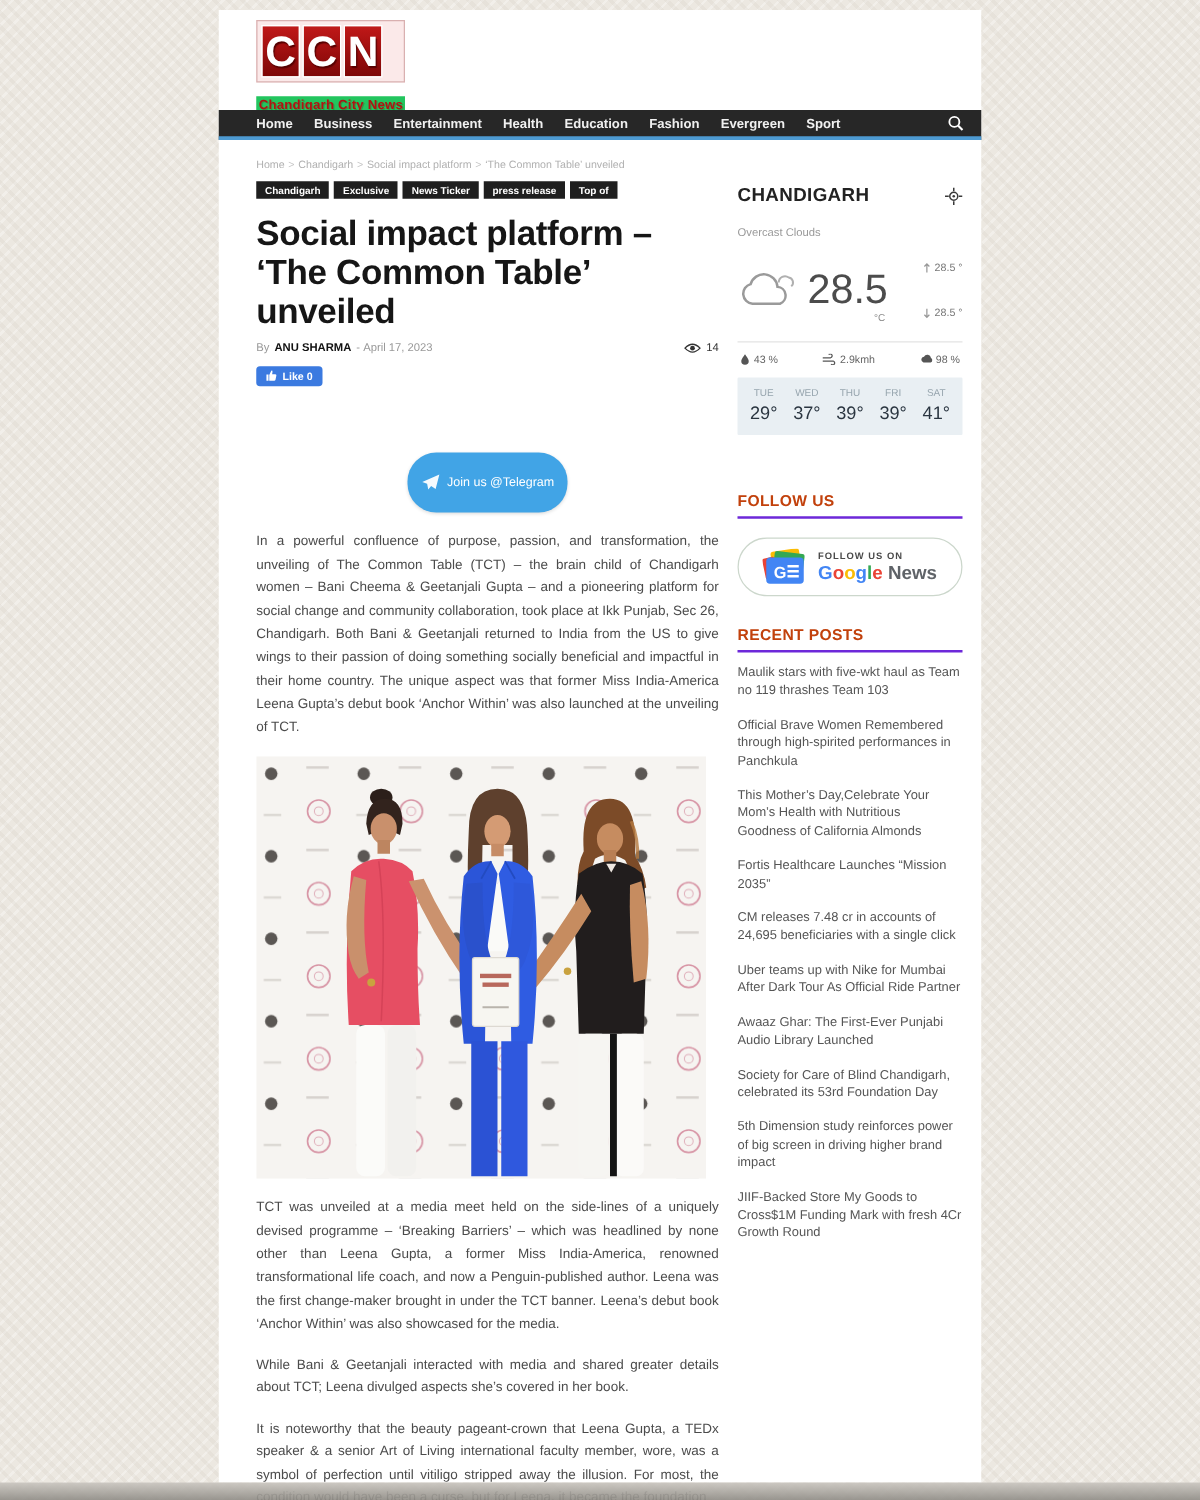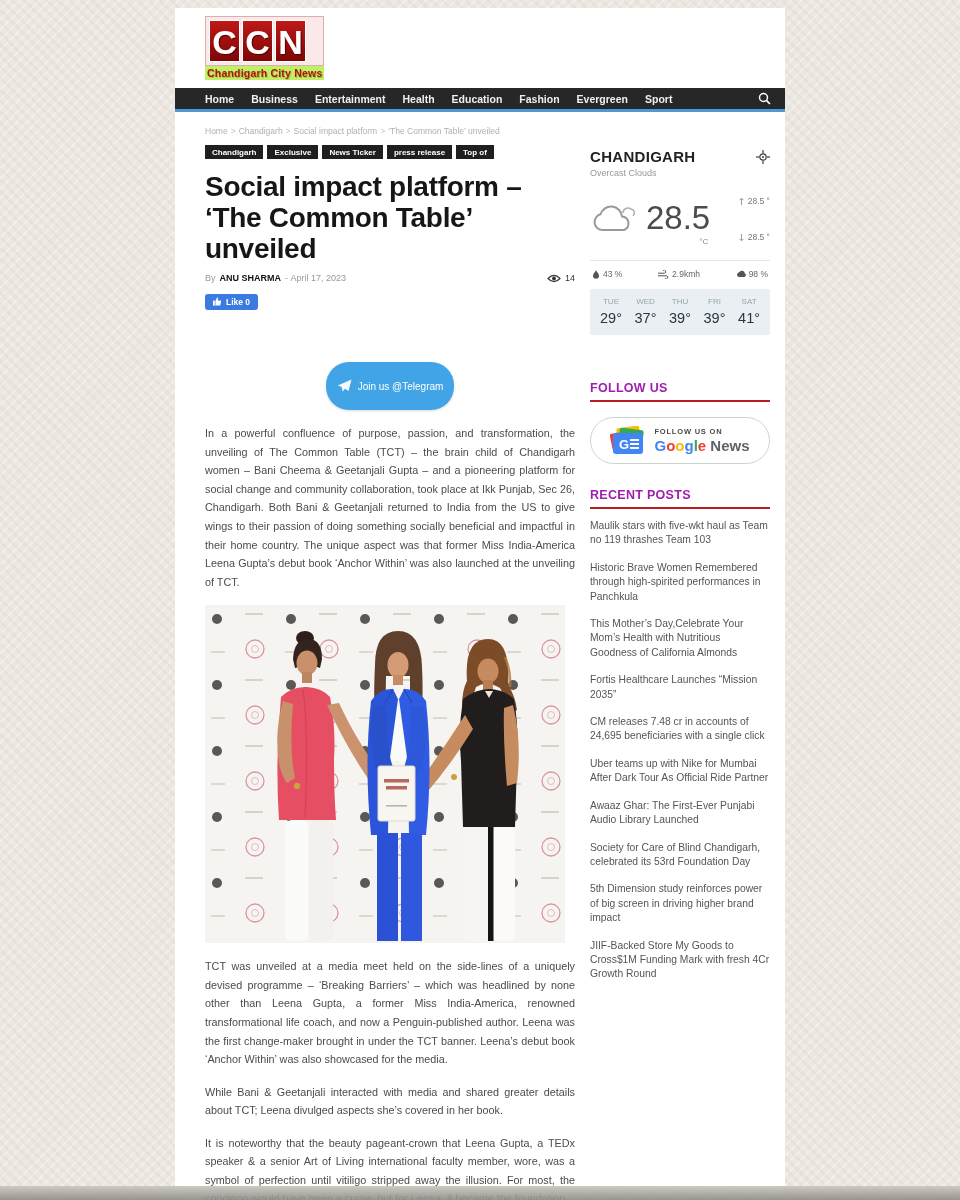--- a/index.html
+++ b/index.html
@@ -11,21 +11,21 @@
       repeating-linear-gradient(-45deg, rgba(255,255,255,.30) 0 2px, transparent 2px 7px);
   }
   .content { position:absolute; left:175px; top:8px; width:610px; height:1178px; background:#fff; }
 
   
   .logo-wrap { position:absolute; left:30px; top:8px; }
   .logo-squares { display:flex; gap:2px; padding:3px; background:#fbe9e9; border:1px solid #d9b0b0; }
   .logo-sq { width:31px; height:42px; background:linear-gradient(#c01818,#7e0606); color:#fff;
     font-weight:bold; font-size:34px; line-height:42px; text-align:center;
     text-shadow:1px 1px 1px #500; border:1px solid #fff; }
-  .logo-tagline { margin-top:0; background:#bef264; text-align:center; font-size:10.5px;
+  .logo-tagline { margin-top:11px; background:#22c55e; text-align:center; font-size:10.5px;
     font-weight:bold; color:#b01212; padding:1px 2px; letter-spacing:.2px;
     text-shadow:1px 1px 0 rgba(120,0,0,.25); }
 
   
   .nav { position:absolute; left:0; top:80px; width:610px; height:24px; background:#272727;
     border-bottom:3px solid #4d9ad2; display:flex; align-items:center; padding:0 14px 0 30px; }
   .nav-item { color:#f0f0f0; font-size:10.5px; font-weight:bold; margin-right:17px; cursor:pointer; }
   .nav-search { margin-left:auto; display:flex; align-items:center; cursor:pointer; }
 
   
@@ -44,36 +44,36 @@
   .tg-btn { width:128px; height:48px; background:#41a4e6; border-radius:23px; display:flex;
     align-items:center; justify-content:center; gap:6px; color:#fff; font-size:10px; cursor:pointer;
     box-shadow:0 1px 3px rgba(0,0,0,.15); }
   .para { font-size:10.8px; color:#4b4b4b; line-height:1.72; text-align:justify; margin-bottom:14px; }
   .photo { width:360px; height:338px; margin:0 0 14px 0; display:block; }
 
   
   .sidebar { position:absolute; left:415px; top:140px; width:180px; }
   .w-cityrow { display:flex; align-items:center; justify-content:space-between; }
   .w-city { font-size:15px; font-weight:bold; color:#222; letter-spacing:.3px; }
-  .w-cond { font-size:9px; color:#999; margin-top:3px; }
+  .w-cond { font-size:9px; color:#999; margin-top:16px; }
   .w-main { display:flex; align-items:center; margin-top:16px; }
   .w-temp { font-size:33px; color:#4c4c4c; margin-left:10px; position:relative; }
   .w-unit { position:absolute; right:2px; bottom:-9px; font-size:8px; color:#8a8a8a; }
   .w-hilo { margin-left:auto; display:flex; flex-direction:column; gap:26px; padding-top:2px; }
   .w-hilo .hl { font-size:8.5px; color:#777; display:flex; align-items:flex-end; gap:3px; }
   .w-div { border:none; border-top:1px solid #e4e4e4; margin:18px 0 8px 0; }
   .w-details { display:flex; justify-content:space-between; font-size:8.5px; color:#666; padding:0 2px; }
   .w-details span { display:inline-flex; align-items:center; gap:3px; }
   .w-forecast { margin-top:10px; background:#e9eff3; display:flex; justify-content:space-between;
     padding:8px 10px 9px 10px; border-radius:1px; }
   .f-col { text-align:center; }
   .f-day { font-size:8px; color:#97a5ae; font-weight:normal; }
   .f-temp { font-size:14.5px; color:#2a3540; margin-top:4px; }
-  .sb-heading { font-size:12.5px; font-weight:bold; color:#a21caf; letter-spacing:.3px;
-    border-bottom:2px solid #b91c1c; padding-bottom:5px; }
+  .sb-heading { font-size:12.5px; font-weight:bold; color:#c2410c; letter-spacing:.3px;
+    border-bottom:2px solid #6d28d9; padding-bottom:5px; }
   .gn-pill { margin-top:15px; width:180px; height:47px; border:1.5px solid #ccd7cc; border-radius:24px;
     background:#fff; display:flex; align-items:center; justify-content:center; gap:8px; cursor:pointer; }
   .gn-text { display:flex; flex-direction:column; }
   .gn-top { font-size:7.5px; font-weight:bold; color:#4a4a4a; letter-spacing:.8px; }
   .gn-brand { font-size:15px; font-weight:bold; margin-top:1px; }
   .gn-brand .n { color:#5f6368; font-weight:bold; }
   .posts { margin-top:10px; }
   .post { font-size:10.3px; color:#555; line-height:1.4; margin-bottom:13px; cursor:pointer; }
   .mt-follow { margin-top:46px; }
   .mt-recent { margin-top:24px; }
@@ -337,21 +337,21 @@
         </svg>
         <span class="gn-text">
           <span class="gn-top">FOLLOW US ON</span>
           <span class="gn-brand"><span style="color:#4285f4">G</span><span style="color:#ea4335">o</span><span style="color:#fbbc05">o</span><span style="color:#4285f4">g</span><span style="color:#34a853">l</span><span style="color:#ea4335">e</span><span class="n"> News</span></span>
         </span>
       </div>
 
       <div class="sb-heading mt-recent">RECENT POSTS</div>
       <div class="posts">
         <div class="post">Maulik stars with five-wkt haul as Team no 119 thrashes Team 103</div>
-        <div class="post">Historic Brave Women Remembered through high-spirited performances in Panchkula</div>
+        <div class="post">Official Brave Women Remembered through high-spirited performances in Panchkula</div>
         <div class="post">This Mother’s Day,Celebrate Your Mom’s Health with Nutritious Goodness of California Almonds</div>
         <div class="post">Fortis Healthcare Launches “Mission 2035”</div>
         <div class="post">CM releases 7.48 cr in accounts of 24,695 beneficiaries with a single click</div>
         <div class="post">Uber teams up with Nike for Mumbai After Dark Tour As Official Ride Partner</div>
         <div class="post">Awaaz Ghar: The First-Ever Punjabi Audio Library Launched</div>
         <div class="post">Society for Care of Blind Chandigarh, celebrated its 53rd Foundation Day</div>
         <div class="post">5th Dimension study reinforces power of big screen in driving higher brand impact</div>
         <div class="post">JIIF-Backed Store My Goods to Cross$1M Funding Mark with fresh 4Cr Growth Round</div>
       </div>
     </div>

